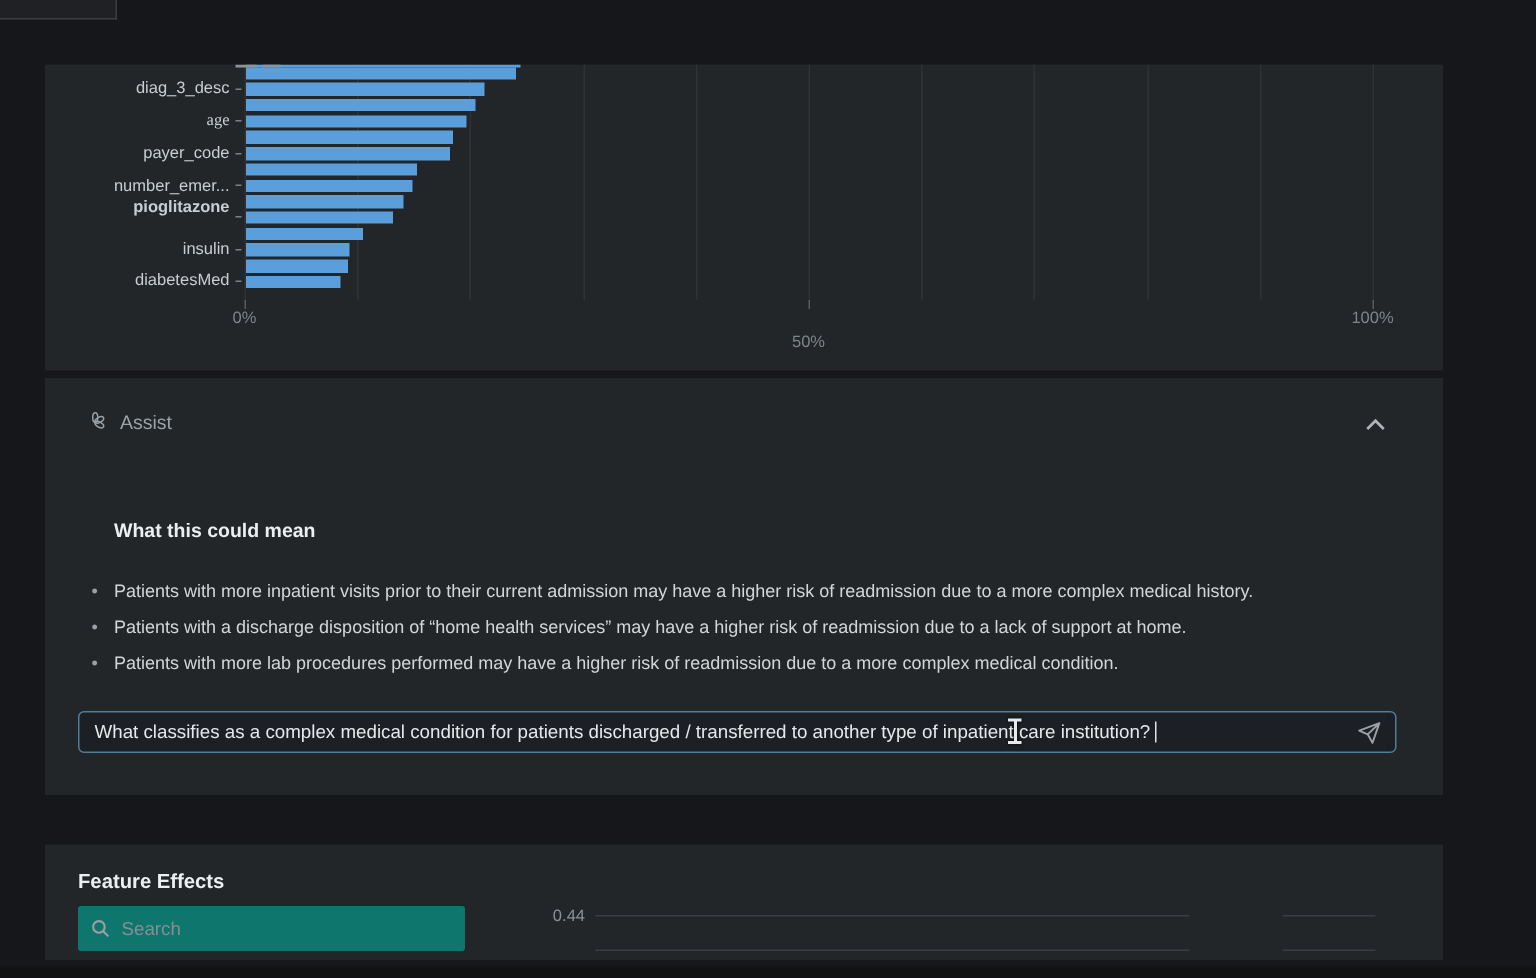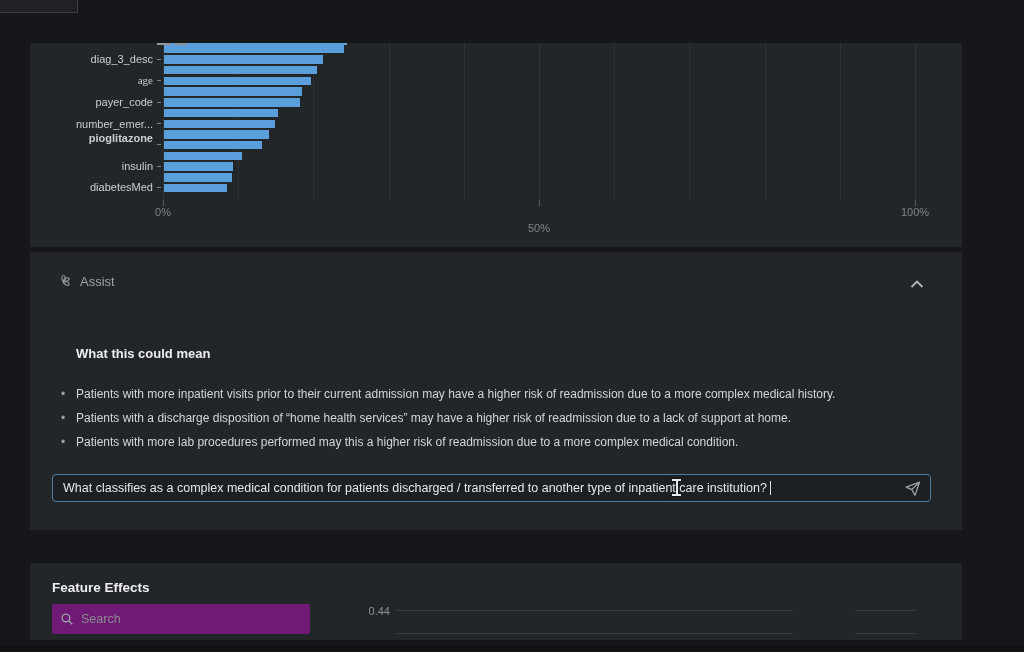--- a/index.html
+++ b/index.html
@@ -54,21 +54,21 @@
     filter:drop-shadow(0 0 1px rgba(0,0,0,.8)); }
   .ibeam::before,.ibeam::after { content:""; position:absolute; left:0; width:9px; height:2px; background:#e7eaec; }
   .ibeam::before { top:0; } .ibeam::after { bottom:0; }
   .ibeam-stem { position:absolute; left:3.5px; top:1px; width:2px; height:15px; background:#e7eaec; }
 
   
   #effects-panel { top:563px; height:77px; overflow:hidden; }
   .effects-heading { position:absolute; left:22px; top:17px; font-size:13.5px;
     font-weight:bold; color:#eceef0; }
   .search-box { position:absolute; left:22px; top:41px; width:258px; height:30px;
-    background:#701a75; border-radius:2px; display:flex; align-items:center; padding:0 8px; gap:7px; }
+    background:#0f766e; border-radius:2px; display:flex; align-items:center; padding:0 8px; gap:7px; }
   .search-box input { background:transparent; border:none; outline:none; flex:1;
     font-size:12.5px; color:#d3d6d9; font-family:"Liberation Sans", sans-serif; }
   .search-box input::placeholder { color:#878d93; }
   .y-value { position:absolute; left:310px; top:42px; width:50px; text-align:right;
     font-size:11px; color:#8a9096; }
   .fx-line { position:absolute; height:1px; background:#3a3e44; }
 
   .bottom-strip { position:absolute; left:0; top:645px; width:1024px; height:7px; background:#111214; }
 </style>
 </head>
@@ -144,21 +144,21 @@
   <div class="collapse-btn">
     <svg width="16" height="12" viewBox="0 0 16 12">
       <polyline points="2.5,9 8,3.5 13.5,9" fill="none" stroke="#aeb4ba" stroke-width="1.8"></polyline>
     </svg>
   </div>
 
   <div class="section-heading">What this could mean</div>
   <ul class="bullet-list">
       <li>Patients with more inpatient visits prior to their current admission may have a higher risk of readmission due to a more complex medical history.</li>
       <li>Patients with a discharge disposition of “home health services” may have a higher risk of readmission due to a lack of support at home.</li>
-      <li>Patients with more lab procedures performed may this a higher risk of readmission due to a more complex medical condition.</li>
+      <li>Patients with more lab procedures performed may have a higher risk of readmission due to a more complex medical condition.</li>
     </ul>
 
   <div class="assist-input">
     <span class="assist-input-text">What classifies as a complex medical condition for patients discharged / transferred to another type of inpatient care institution?</span>
       <span class="caret"></span>
     <div class="send-btn">
       <svg width="17" height="17" viewBox="0 0 24 24">
         <path d="M22 3 L11 13.5 M22 3 L15.5 21.5 L11 13.5 L3 10 Z" fill="none" stroke="#9ba1a7" stroke-width="1.8" stroke-linejoin="round"></path>
       </svg>
     </div>

